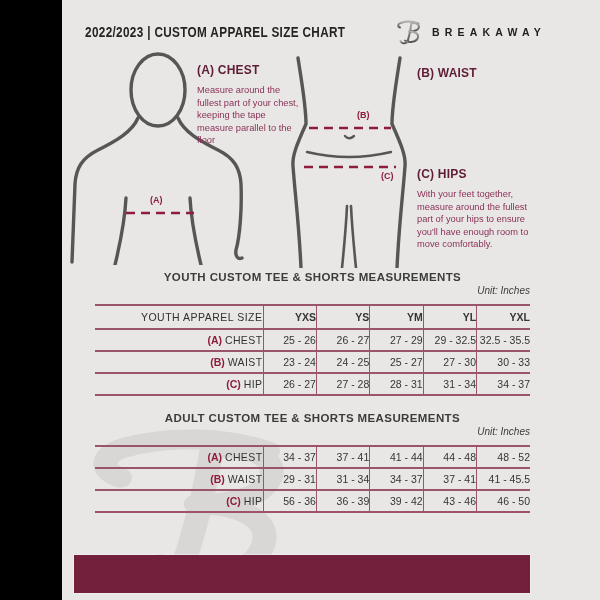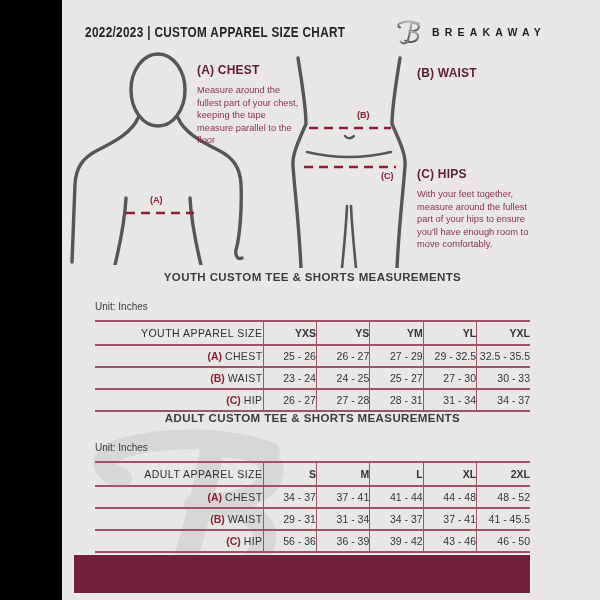--- a/index.html
+++ b/index.html
@@ -18,21 +18,21 @@
   
   .figwrap{position:absolute;}
   .fig-label{position:absolute;font-weight:bold;font-size:9px;color:#8e1d3c;}
   .guide{position:absolute;width:112px;}
   .guide h3{margin:0 0 7px 0;font-size:12px;font-weight:bold;color:#5f1c36;letter-spacing:.2px;}
   .guide p{margin:0;font-size:9.3px;line-height:12.6px;color:#8a3157;}
 
   
   .tbl-sec{position:absolute;left:33px;width:435px;z-index:2;}
   .tbl-title{text-align:center;font-weight:bold;font-size:11.5px;color:#3c3c3c;letter-spacing:.4px;}
-  .tbl-unit{text-align:left;font-size:10px;color:#3c3c3c;margin-top:18px;}
+  .tbl-unit{text-align:right;font-style:italic;font-size:10px;color:#3c3c3c;margin-top:2px;}
   table.size{border-collapse:collapse;width:435px;margin-top:8px;table-layout:fixed;}
   table.size tr{border-top:2px solid #9c5468;}
   table.size tr:last-child{border-bottom:2px solid #9c5468;}
   table.size th,table.size td{border-left:1.5px solid #9c5468;text-align:right;
        font-size:10.5px;color:#353535;padding:4px 0;background:transparent;}
   table.size th{font-weight:bold;padding:5px 0;}
   table.size .rowhead,table.size .colhead0{border-left:none;text-align:right;padding-left:13px;}
   table.size .colhead0{font-weight:normal;font-size:10.5px;letter-spacing:.5px;color:#2f2f2f;}
   .pre{font-weight:bold;color:#8e1d3c;}
   .rowlbl{color:#333;letter-spacing:.4px;}
@@ -171,28 +171,20 @@
       <table class="size">
         <colgroup>
             <col style="width:168px">
             <col>
             <col>
             <col>
             <col>
             <col>
           </colgroup>
         <tbody>
-            <tr>
-          <th class="colhead0">ADULT APPAREL SIZE</th>
-          <th>S</th>
-          <th>M</th>
-          <th>L</th>
-          <th>XL</th>
-          <th>2XL</th>
-        </tr>
         <tr>
           <td class="rowhead"><span class="pre">(A)</span> <span class="rowlbl">CHEST</span></td>
           <td>34 - 37</td>
           <td>37 - 41</td>
           <td>41 - 44</td>
           <td>44 - 48</td>
           <td>48 - 52</td>
         </tr>
         <tr>
           <td class="rowhead"><span class="pre">(B)</span> <span class="rowlbl">WAIST</span></td>

